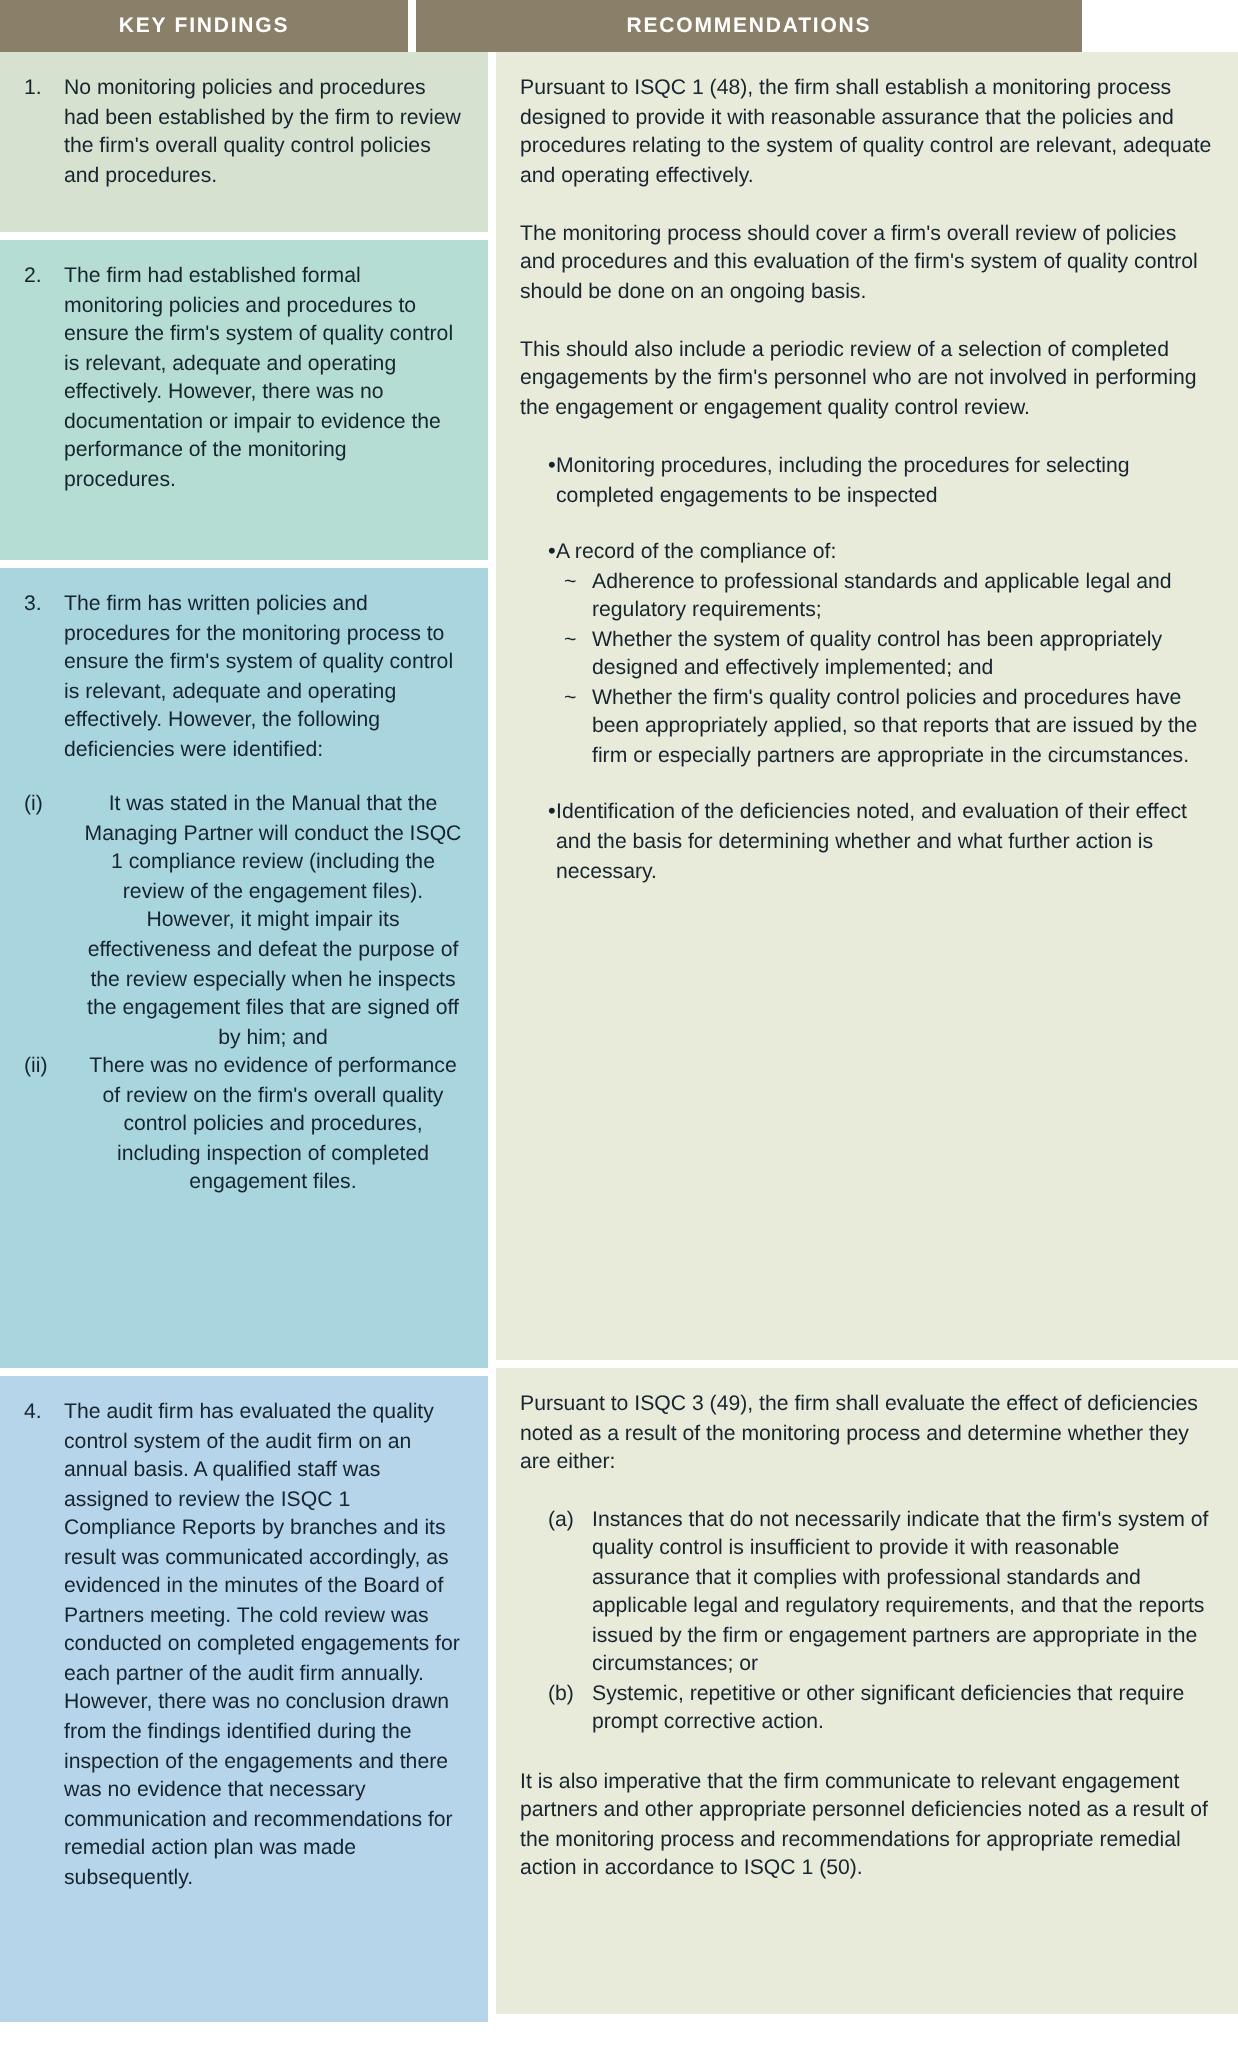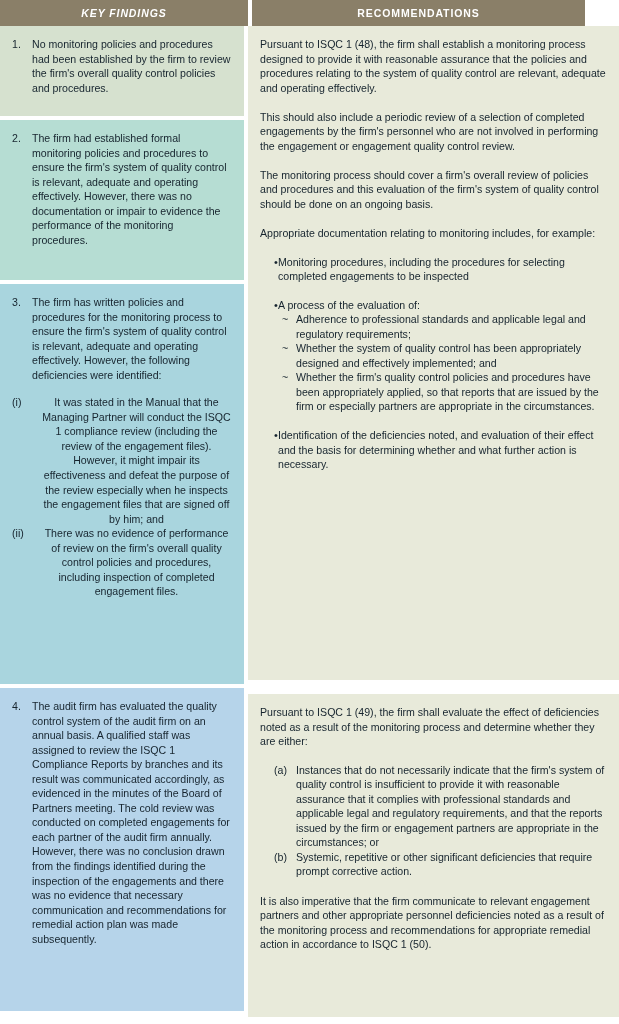--- a/index.html
+++ b/index.html
@@ -34,21 +34,21 @@
     background: #8a7f68;
     color: #ffffff;
     font-size: 10.5px;
     font-weight: bold;
     letter-spacing: 0.9px;
     display: flex;
     align-items: center;
     justify-content: center;
     height: 26px;
   }
-  .th-findings { width: 248px; font-style: italic; }
+  .th-findings { width: 204px; }
   .th-recs     { width: 333px; }
 
   
   .tbody {
     display: flex;
     gap: 4px;
     width: 100%;
   }
   .col-findings { width: 244px; }
   .col-recs     { width: 371px; }
@@ -61,21 +61,21 @@
   }
 
   
   .f-row { margin-bottom: 4px; }
   .f1 { background: #d6e1cf; }
   .f2 { background: #b6ddd3; }
   .f3 { background: #a9d5de; }
   .f4 { background: #b6d4ea; }
 
   
-  .r-row { margin-bottom: 14px; background: #e8eada; }
+  .r-row { margin-bottom: 4px; background: #e8eada; }
 
   
   .h-f1 { height: 90px; }
   .h-f2 { height: 160px; }
   .h-f3 { height: 400px; }
   .h-f4 { height: 323px; }
 
   .h-r1 { height: 654px; }
   .h-r2 { height: 323px; }
   .num-item {
@@ -212,35 +212,34 @@
           <div class="num-body">The audit firm has evaluated the quality control system of the audit firm on an annual basis. A qualified staff was assigned to review the ISQC 1 Compliance Reports by branches and its result was communicated accordingly, as evidenced in the minutes of the Board of Partners meeting. The cold review was conducted on completed engagements for each partner of the audit firm annually. However, there was no conclusion drawn from the findings identified during the inspection of the engagements and there was no evidence that necessary communication and recommendations for remedial action plan was made subsequently.</div>
         </div>
       </div>
 
     </div>
 
     <div class="col-recs">
 
       <div class="r-row cell h-r1">
         <p class="para">Pursuant to ISQC 1 (48), the firm shall establish a monitoring process designed to provide it with reasonable assurance that the policies and procedures relating to the system of quality control are relevant, adequate and operating effectively.</p>
+        <p class="para">The monitoring process should cover a firm's overall review of policies and procedures and this evaluation of the firm's system of quality control should be done on an ongoing basis.</p>
         <p class="para">This should also include a periodic review of a selection of completed engagements by the firm's personnel who are not involved in performing the engagement or engagement quality control review.</p>
-        <p class="para">The monitoring process should cover a firm's overall review of policies and procedures and this evaluation of the firm's system of quality control should be done on an ongoing basis.</p>
-        <p class="para last">Appropriate documentation relating to monitoring includes, for example:</p>
 
         <ul class="bullets">
 
           <li class="bullet">
             <span class="bullet-dot">•</span>
             <span class="bullet-text">Monitoring procedures, including the procedures for selecting completed engagements to be inspected</span>
           </li>
 
           <li class="bullet">
             <span class="bullet-dot">•</span>
             <span class="bullet-text">
-              <span>A process of the evaluation of:</span>
+              <span>A record of the compliance of:</span>
               <ul class="subbullets">
                 <li class="subbullet">
                   <span class="sub-dash">~</span>
                   <span class="sub-text">Adherence to professional standards and applicable legal and regulatory requirements;</span>
                 </li>
                 <li class="subbullet">
                   <span class="sub-dash">~</span>
                   <span class="sub-text">Whether the system of quality control has been appropriately designed and effectively implemented; and</span>
                 </li>
                 <li class="subbullet">
@@ -253,21 +252,21 @@
 
           <li class="bullet">
             <span class="bullet-dot">•</span>
             <span class="bullet-text">Identification of the deficiencies noted, and evaluation of their effect and the basis for determining whether and what further action is necessary.</span>
           </li>
 
         </ul>
       </div>
 
       <div class="r-row cell h-r2">
-        <p class="para last">Pursuant to ISQC 1 (49), the firm shall evaluate the effect of deficiencies noted as a result of the monitoring process and determine whether they are either:</p>
+        <p class="para last">Pursuant to ISQC 3 (49), the firm shall evaluate the effect of deficiencies noted as a result of the monitoring process and determine whether they are either:</p>
 
         <ul class="alpha-list">
           <li class="alpha-item">
             <span class="alpha-marker">(a)</span>
             <span class="alpha-body">Instances that do not necessarily indicate that the firm's system of quality control is insufficient to provide it with reasonable assurance that it complies with professional standards and applicable legal and regulatory requirements, and that the reports issued by the firm or engagement partners are appropriate in the circumstances; or</span>
           </li>
           <li class="alpha-item">
             <span class="alpha-marker">(b)</span>
             <span class="alpha-body">Systemic, repetitive or other significant deficiencies that require prompt corrective action.</span>
           </li>

